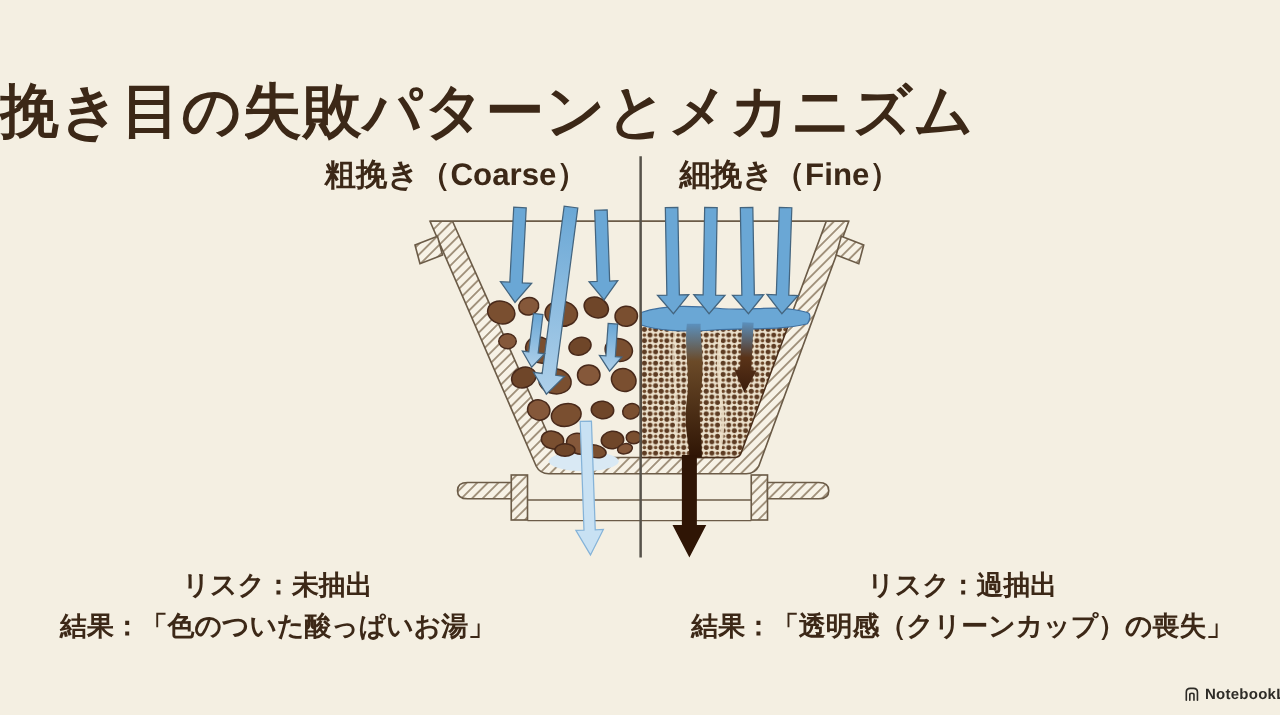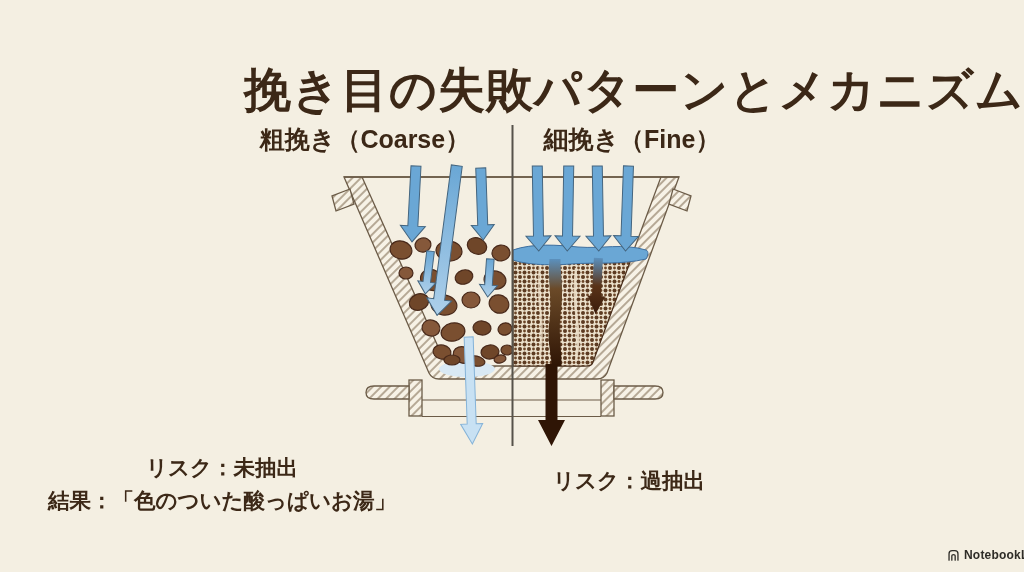--- a/index.html
+++ b/index.html
@@ -4,32 +4,32 @@
 <style>
   :root{
     --background:#f4efe2; --text-brown:#3c2817; --water-blue:#6aa7d5;
     --water-light:#c8e1f3; --grounds-brown:#7a4f30; --grounds-outline:#48291a;
     --overextract-dark:#2f1505; --dripper-outline:#6b5b47; --divider:#56524a;
   }
   html,body{margin:0;padding:0;}
   body{width:1024px;height:572px;overflow:hidden;background:var(--background);}
   .slide{position:relative;width:1024px;height:572px;background:var(--background);
          font-family:"Liberation Sans","DejaVu Sans",sans-serif;color:var(--text-brown);}
-  .title{position:absolute;left:0;right:0;top:30px;text-align:right;
+  .title{position:absolute;left:0;right:0;top:30px;text-align:left;
          font-family:"Liberation Serif","DejaVu Serif",serif;
-         font-size:47px;font-weight:700;letter-spacing:1px;line-height:1.25;padding-left:16px;}
+         font-size:47px;font-weight:700;letter-spacing:1px;line-height:1.25;}
   .col-label{position:absolute;top:123px;transform:translateX(-50%);
              font-size:25px;font-weight:700;white-space:nowrap;}
   .col-label.coarse{left:365px;}
   .col-label.fine{left:632px;}
   .diagram{position:absolute;left:300px;top:110px;width:430px;height:352px;}
   .panel{position:absolute;top:452px;font-size:21.5px;font-weight:700;
          line-height:33px;white-space:nowrap;text-align:center;}
   .panel.left{left:48px;}
-  .panel.right{left:553px;margin-top:13px;}
+  .panel.right{left:553px;}
   .branding{position:absolute;left:947px;top:548px;display:flex;align-items:center;
             gap:4px;color:#2e2c27;}
   .branding .logo-text{font-size:12px;font-weight:700;letter-spacing:.2px;}
   .branding svg{display:block;}
 </style>
 </head>
 <body>
 
 <div class="slide">
 
@@ -144,20 +144,21 @@
     <path d="M466,337 L466,424 L459.5,424 L470.5,444 L481.5,424 L475,424 L475,337 Z" fill="var(--water-light)" stroke="#85b3d8" stroke-width="1" transform="rotate(-2 470 390)"></path>
     <path d="M545.5,364 L545.5,420 L538,420 L551.5,446 L565,420 L557.5,420 L557.5,364 Z" fill="var(--overextract-dark)"></path>
   </svg>
 
   <div class="panel left">
     <div>リスク：未抽出</div>
     <div>結果：「色のついた酸っぱいお湯」</div>
   </div>
   <div class="panel right">
     <div>リスク：過抽出</div>
+    <div>結果：「透明感（クリーンカップ）の喪失」</div>
   </div>
 
   <div class="branding">
     <svg width="13" height="13" viewBox="0 0 14 14" fill="none" stroke="#2e2c27" stroke-width="1.4" stroke-linecap="round">
       <path d="M2.2,12 L2.2,5 Q2.2,1.8 5.6,1.8 L8.4,1.8 Q11.8,1.8 11.8,5 L11.8,12"></path>
       <path d="M5.2,12 L5.2,7.4 Q5.2,6 7,6 Q8.8,6 8.8,7.4 L8.8,12"></path>
     </svg>
     <span class="logo-text">NotebookLM</span>
   </div>
 

